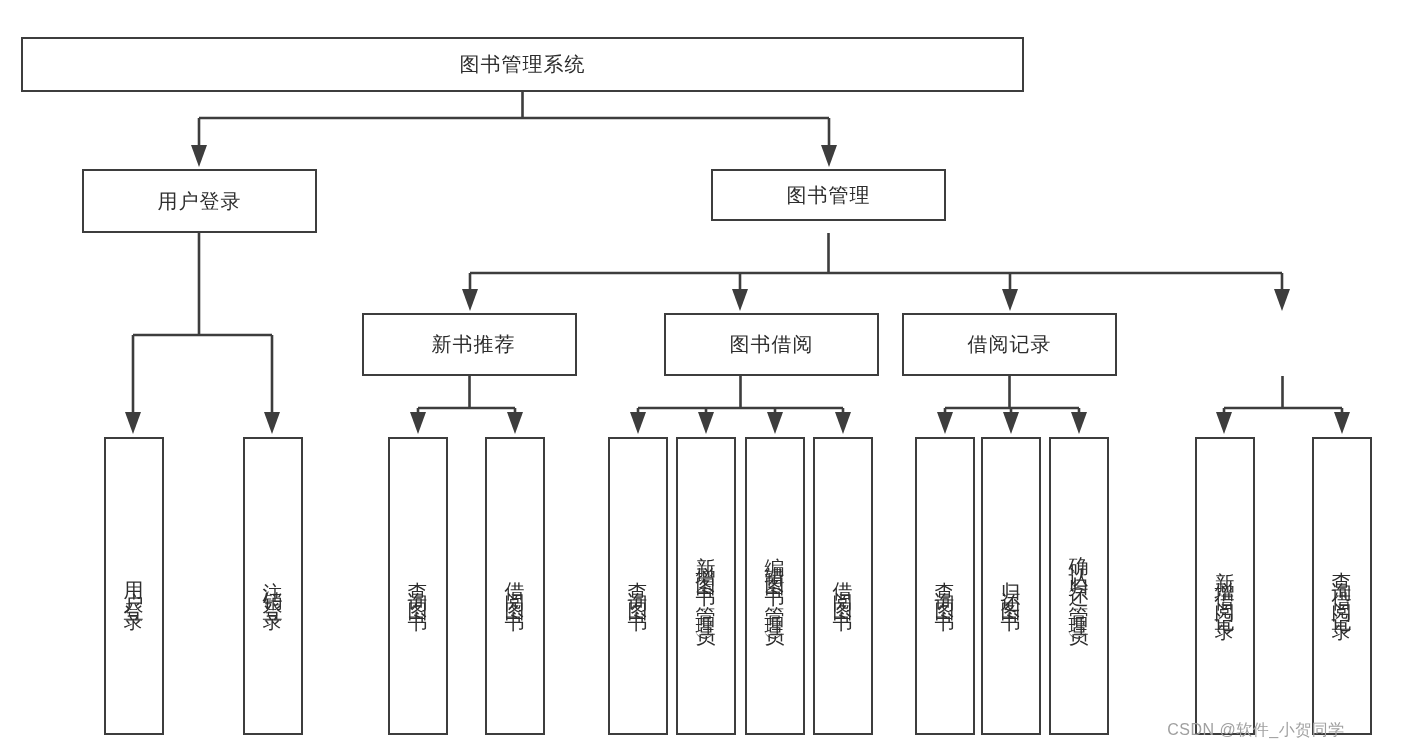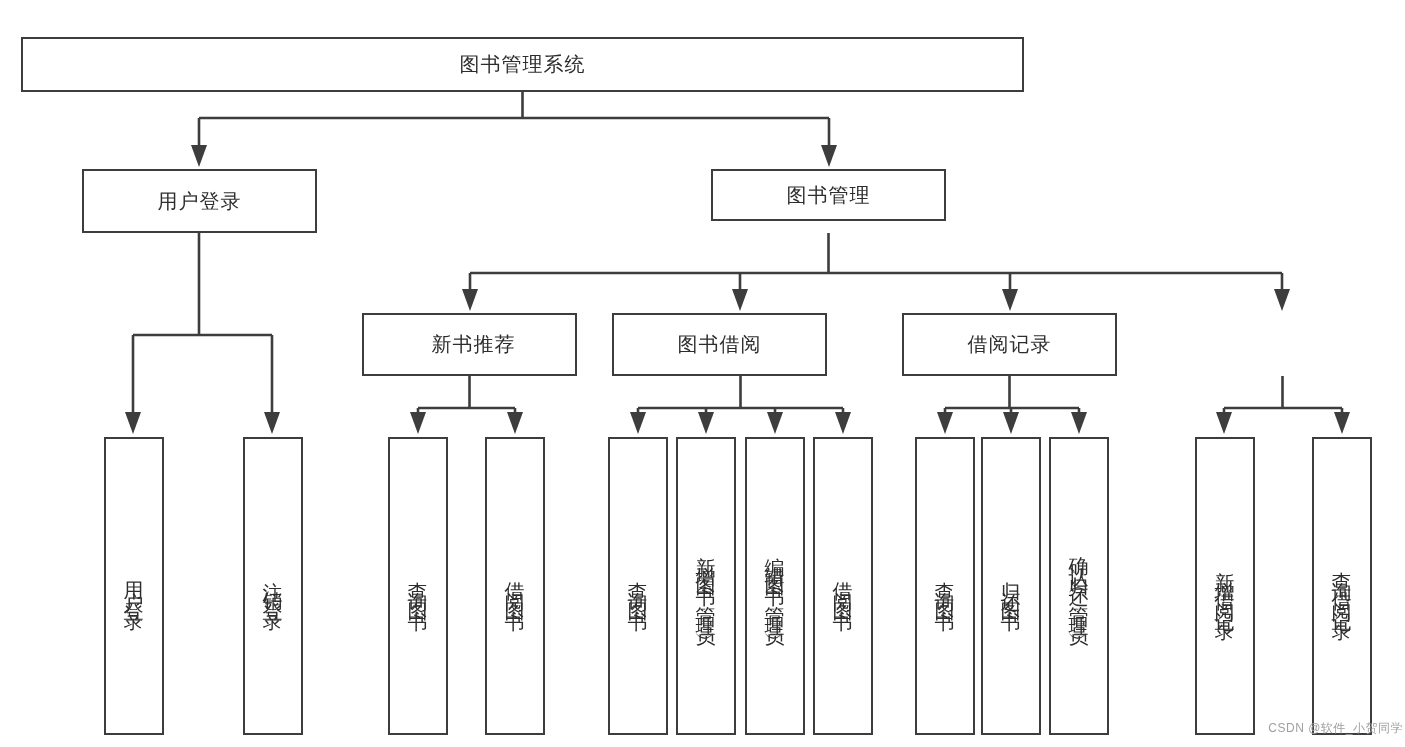--- a/index.html
+++ b/index.html
@@ -21,23 +21,23 @@
   .hbox{letter-spacing:1px;}
   .vbox{
     writing-mode:vertical-rl;text-orientation:mixed;
     letter-spacing:10px;line-height:1;white-space:normal;
     text-align:center;
   }
   svg.wires{position:absolute;left:0;top:0;}
   .ln{stroke:var(--line);stroke-width:2.6;fill:none;}
   .ar{fill:var(--line);stroke:none;}
   .watermark{
-    position:absolute;left:1183px;top:720px;width:220px;
-    color:var(--watermark);font-size:12px;letter-spacing:0.5px;
-    z-index:5;text-align:right;
+    position:absolute;left:1146px;top:720px;width:220px;
+    color:var(--watermark);font-size:16px;letter-spacing:0.5px;
+    z-index:5;text-align:center;
   }
 </style>
 </head>
 <body>
 
 <div class="stage">
 
   <svg class="wires" width="1405" height="747" viewBox="0 0 1405 747">
 
     <g>
@@ -115,21 +115,21 @@
   <div class="node hbox" style="left:82px;top:169px;width:235px;height:64px;">
     <span>用户登录</span>
   </div>
   <div class="node hbox" style="left:711px;top:169px;width:235px;height:52px;">
     <span>图书管理</span>
   </div>
 
   <div class="node hbox" style="left:362px;top:313px;width:215px;height:63px;padding-left:8px;">
     <span>新书推荐</span>
   </div>
-  <div class="node hbox" style="left:612px;top:313px;width:215px;height:63px;">
+  <div class="node hbox" style="left:664px;top:313px;width:215px;height:63px;">
     <span>图书借阅</span>
   </div>
   <div class="node hbox" style="left:902px;top:313px;width:215px;height:63px;">
     <span>借阅记录</span>
   </div>
 
   <div class="node vbox" style="left:104px;top:437px;width:60px;height:298px;">
     <span>用户登录</span>
   </div>
   <div class="node vbox" style="left:243px;top:437px;width:60px;height:298px;">

